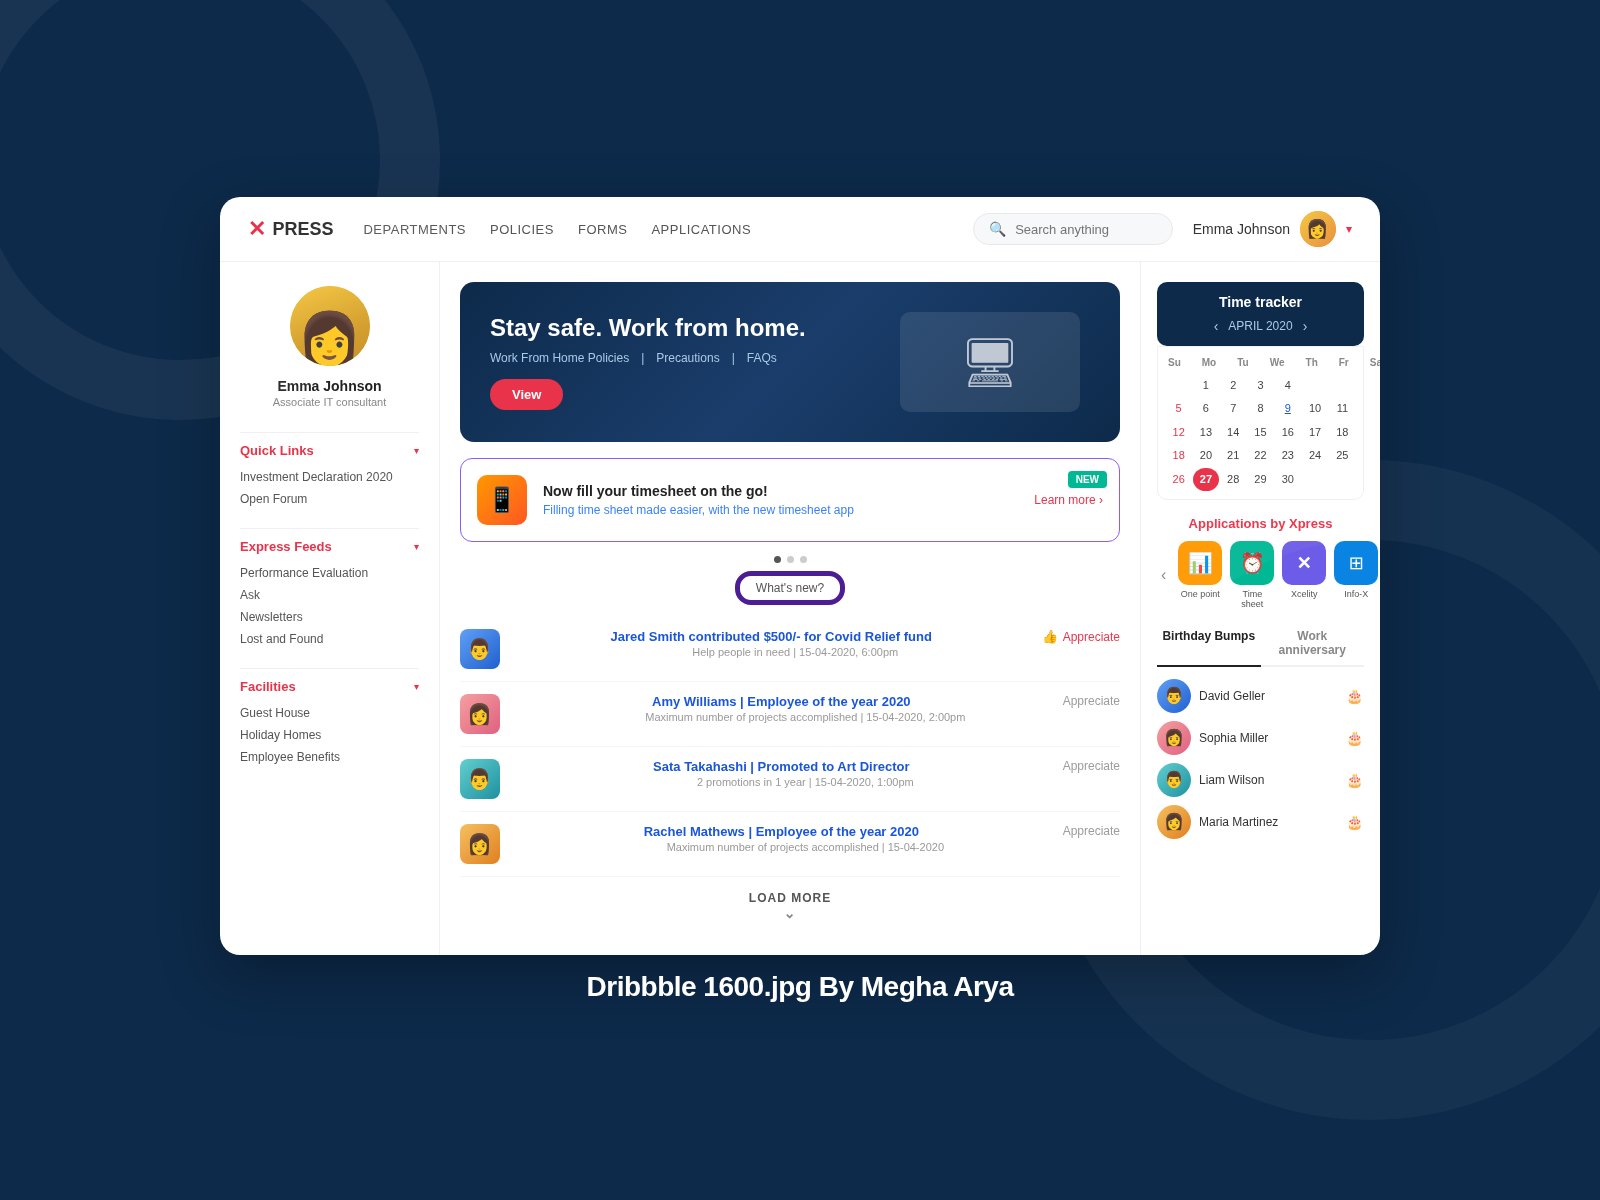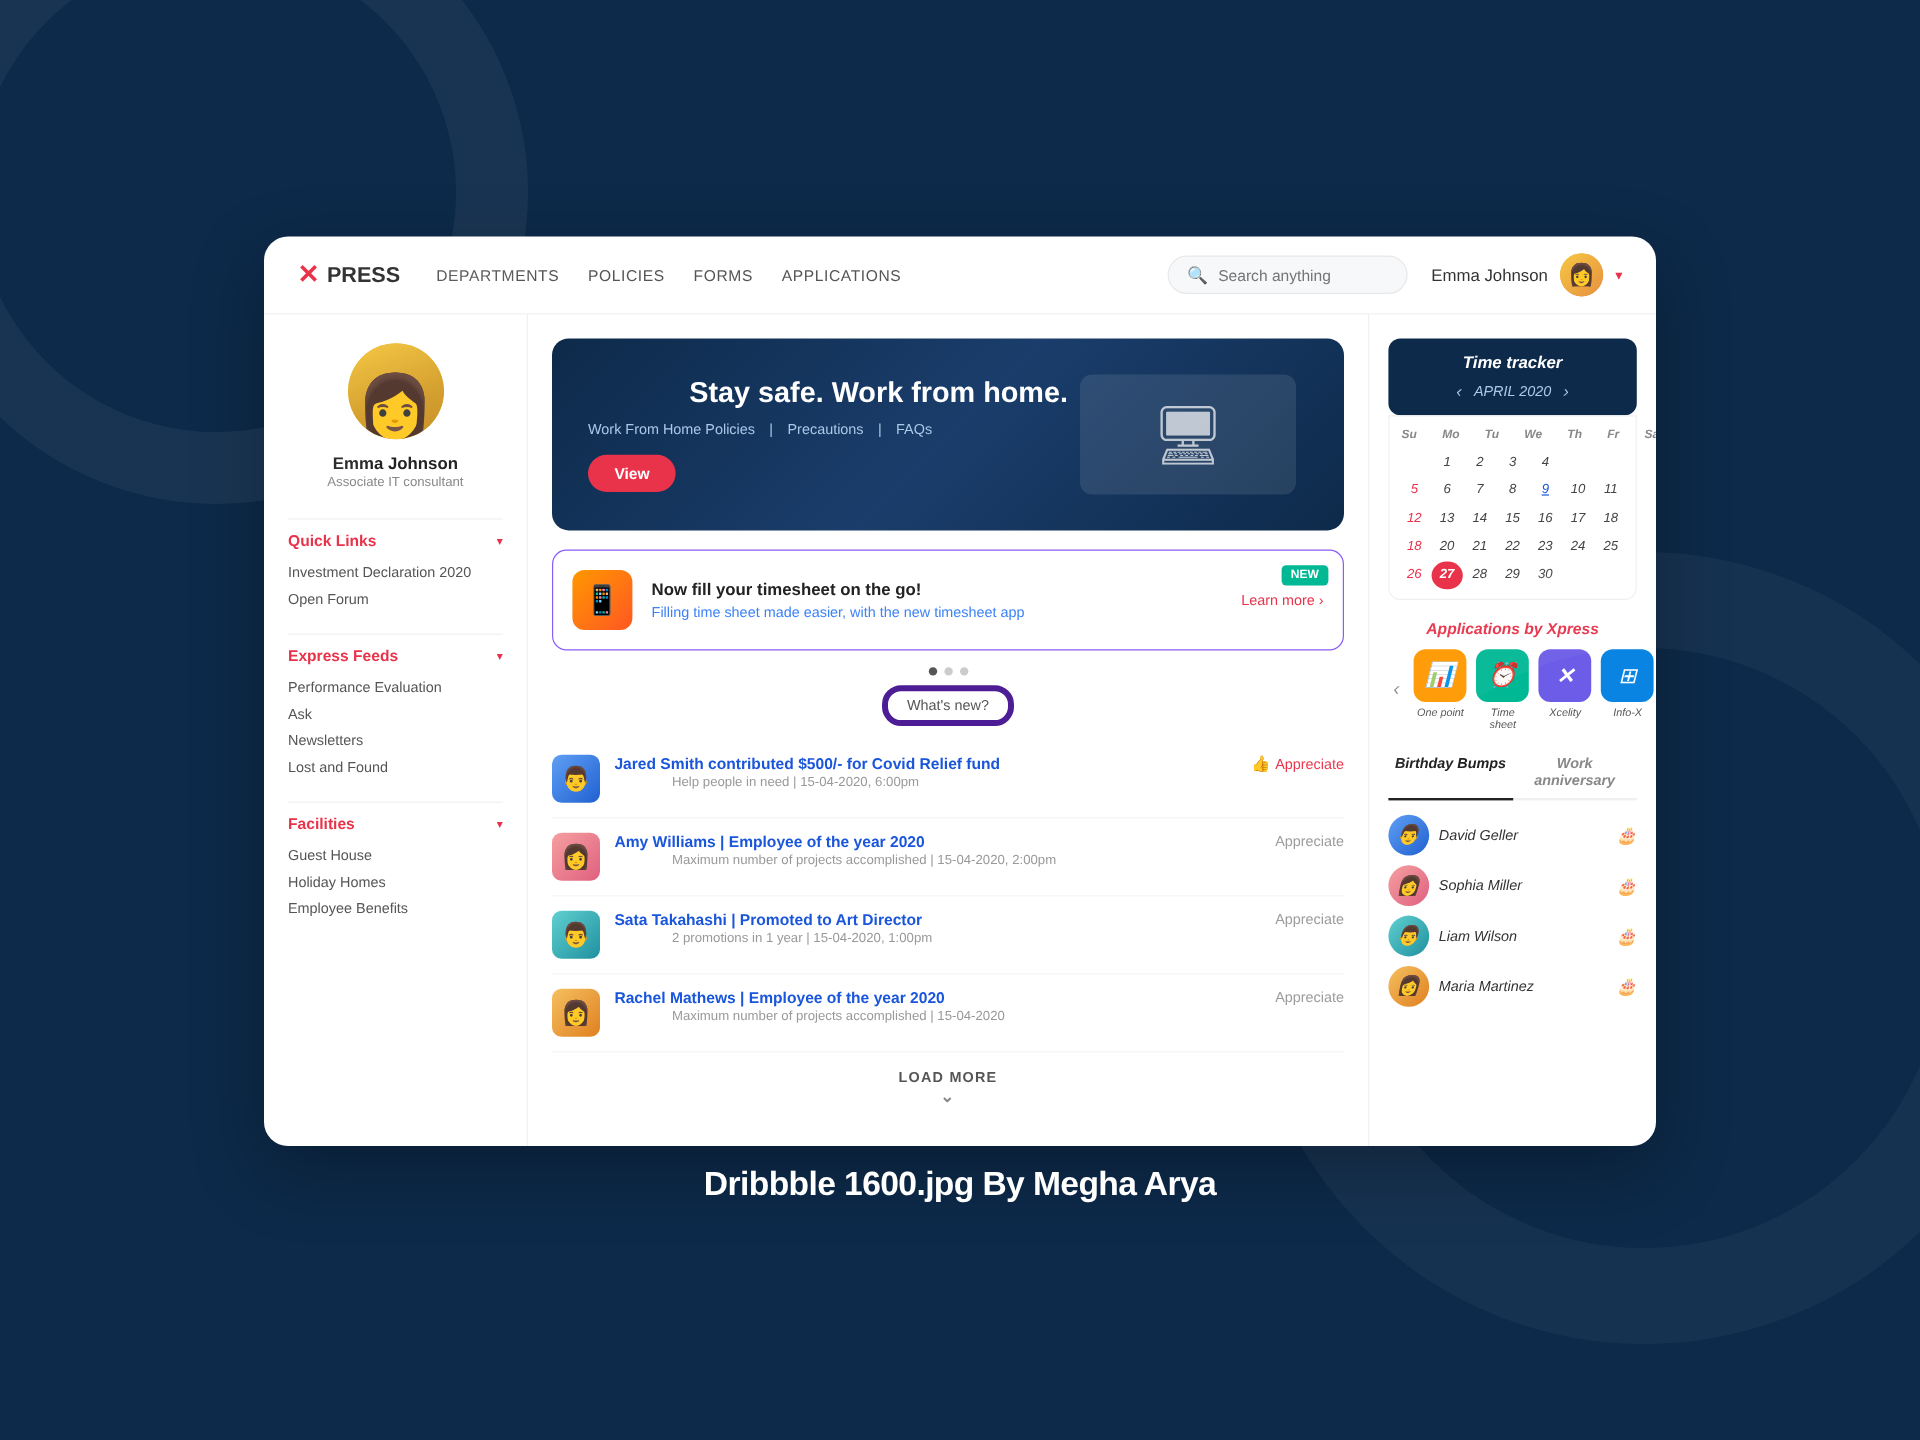--- a/index.html
+++ b/index.html
@@ -229,21 +229,20 @@
       overflow: hidden;
       min-height: 120px;
     }
     .hero-text-area { flex: 1; }
     .hero-title {
       font-size: 24px;
       font-weight: 800;
       color: #fff;
       line-height: 1.2;
       margin-bottom: 8px;
-      text-align: right;
     }
     .hero-links {
       display: flex;
       gap: 12px;
       align-items: center;
       margin-bottom: 14px;
     }
     .hero-link {
       font-size: 12px;
       color: #aac8e8;
@@ -370,21 +369,21 @@
     }
     .feed-avatar {
       width: 40px; height: 40px;
       border-radius: 8px;
       background: #ddd;
       flex-shrink: 0;
       display: flex; align-items: center; justify-content: center;
       font-size: 20px;
       overflow: hidden;
     }
-    .feed-body { flex: 1; }
+    .feed-body { flex: 1; text-align: center; }
     .feed-title {
       font-size: 13px;
       font-weight: 600;
       color: #1a56db;
       cursor: pointer;
       margin-bottom: 2px;
     }
     .feed-meta {
       font-size: 11px;
       color: #999;
@@ -413,21 +412,20 @@
       text-transform: uppercase;
     }
     .load-more-arrow { display: block; text-align: center; color: #888; font-size: 14px; }
 
     
     .right-panel {
       width: 240px;
       min-width: 240px;
       padding: 20px 16px;
       border-left: 1px solid #f0f0f0;
-      font-style: italic;
     }
 
     
     .time-tracker-header {
       background: #0d2a4a;
       color: #fff;
       border-radius: 10px;
       padding: 12px;
       text-align: center;
       margin-bottom: 0;

